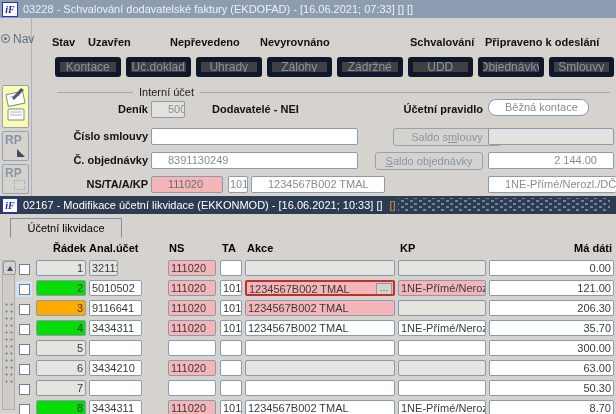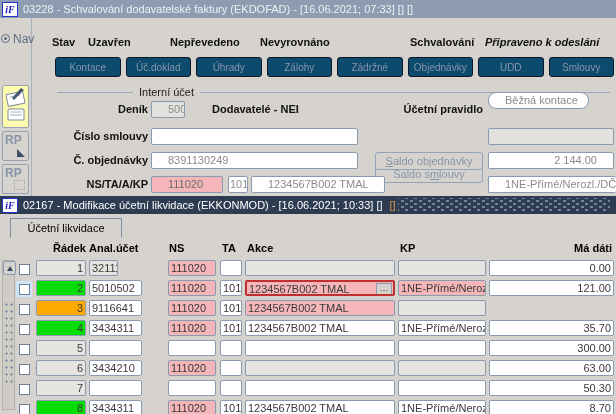--- a/index.html
+++ b/index.html
@@ -31,22 +31,22 @@
   .side-btn{left:2px;width:27px;background:#d6d3ce;border:1px solid #97a3b4;border-radius:2px;box-sizing:border-box;
             color:#8795a8;font-weight:bold;font-size:12px;padding:1px 2px;overflow:hidden;}
   .side-btn.yellow{background:#fdfcae;height:43px;top:67px;}
   .rp-tri{position:absolute;right:3px;bottom:3px;width:0;height:0;
           border-left:8px solid transparent;border-bottom:8px solid #3c4c64;transform:rotate(90deg);}
   .rp-dots{position:absolute;right:3px;bottom:3px;width:9px;height:8px;border:1px dotted #9aa5b5;}
 
   .status-row{top:36px;left:52px;right:2px;height:14px;}
   .status-row span{position:absolute;font-weight:bold;color:#111;white-space:nowrap;}
   .btn-row{top:57px;left:55px;width:559px;height:20px;display:flex;gap:5px;}
-  .w1-btn{flex:1;background:#0c4a6e;border:1px solid #0f172a;border-radius:3px;color:#8795a8;
-          display:flex;align-items:center;justify-content:center;white-space:nowrap;overflow:hidden;font-size:10px;}
+  .w1-btn{flex:1;background:#404040;border:5px solid #0f172a;border-radius:3px;color:#8795a8;
+          display:flex;align-items:center;justify-content:center;white-space:nowrap;overflow:hidden;font-size:12px;}
 
   .group-line{top:86px;left:57px;width:553px;height:12px;display:flex;align-items:center;color:#222;}
   .group-line .gl{flex:0 0 76px;border-top:1px solid #9aa8ba;}
   .group-line .gl2{flex:1;border-top:1px solid #9aa8ba;}
   .group-line .gt{padding:0 6px;white-space:nowrap;}
 
   .flabel{position:absolute;font-weight:bold;color:#111;text-align:right;white-space:nowrap;}
   .field{position:absolute;background:#ffffff;border:1px solid #8a9ab0;border-radius:2px;box-sizing:border-box;
          height:17px;color:#8c8c8c;padding:1px 16px;white-space:nowrap;overflow:hidden;font-size:11px;}
   .field.gray{background:#e4e2de;}
@@ -122,49 +122,49 @@
       <span>TP</span>
     </div>
   </div>
 
   <div class="abs status-row">
     <span style="left:0px;">Stav</span>
     <span style="left:36px;">Uzavřen</span>
     <span style="left:118px;">Nepřevedeno</span>
     <span style="left:208px;">Nevyrovnáno</span>
     <span style="left:358px;">Schvalování</span>
-    <span style="left:433px;font-style:italic;">Připraveno k odeslání</span>
+    <span style="left:433px;">Připraveno k odeslání</span>
   </div>
 
   <div class="abs btn-row">
     <div class="w1-btn">Kontace</div>
     <div class="w1-btn">Úč.doklad</div>
     <div class="w1-btn">Úhrady</div>
     <div class="w1-btn">Zálohy</div>
     <div class="w1-btn">Zádržné</div>
+    <div class="w1-btn">UDD</div>
     <div class="w1-btn">Objednávky</div>
-    <div class="w1-btn">UDD</div>
     <div class="w1-btn">Smlouvy</div>
   </div>
 
   <div class="abs group-line">
     <span class="gl"></span>
     <span class="gt">Interní účet</span>
     <span class="gl2"></span>
   </div>
 
   <span class="flabel" style="left:60px;top:103px;width:88px;">Deník</span>
   <span class="field gray" style="left:151px;top:101px;width:32px;">500</span>
   <span class="bold-val" style="left:196px;top:103px;">Dodavatelé - NEI</span>
   <span class="flabel" style="left:385px;top:103px;width:98px;">Účetní pravidlo</span>
-  <span class="field" style="left:488px;top:92px;width:101px;border-radius:8px;">Běžná kontace</span>
+  <span class="field" style="left:488px;top:99px;width:101px;border-radius:8px;">Běžná kontace</span>
 
   <span class="flabel" style="left:60px;top:130px;width:88px;">Číslo smlouvy</span>
   <span class="field" style="left:151px;top:128px;width:207px;"></span>
-  <div class="saldo-btn" style="left:375px;top:128px;width:108px;margin-top:37px;">
+  <div class="saldo-btn" style="left:393px;top:128px;width:108px;">
     <span>Saldo s</span>
       <span style="text-decoration:underline;">m</span>
       <span>louvy</span>
   </div>
   <span class="field gray" style="left:488px;top:128px;width:126px;"></span>
 
   <span class="flabel" style="left:60px;top:154px;width:88px;">Č. objednávky</span>
   <span class="field" style="left:151px;top:152px;width:207px;">8391130249</span>
   <div class="saldo-btn" style="left:375px;top:152px;width:108px;">
     <span></span>
@@ -235,20 +235,21 @@
       <div class="grid-row" style="top: 104px;">
         <div class="cb-cell" style="left: 16px;">
           <div class="checkbox"></div>
         </div>
         <div class="cell right bg-orange" style="left: 36px; width: 50px;">3</div>
         <div class="cell " style="left: 89px; width: 53px;">9116641</div>
         <div class="cell  bg-pink" style="left: 168px; width: 48px;">111020</div>
         <div class="cell " style="left: 220px; width: 22px;">101</div>
         <div class="cell  bg-pink" style="left: 245px; width: 150px;">1234567B002 TMAL</div>
         <div class="cell  bg-gray" style="left: 398px; width: 88px;"></div>
+        <div class="cell right" style="left: 489px; width: 125px;">206.30</div>
       </div>
       <div class="grid-row" style="top: 124px;">
         <div class="cb-cell" style="left: 16px;">
           <div class="checkbox"></div>
         </div>
         <div class="cell right bg-green" style="left: 36px; width: 50px;">4</div>
         <div class="cell " style="left: 89px; width: 53px;">3434311</div>
         <div class="cell  bg-pink" style="left: 168px; width: 48px;">111020</div>
         <div class="cell " style="left: 220px; width: 22px;">101</div>
         <div class="cell " style="left: 245px; width: 150px;">1234567B002 TMAL</div>

